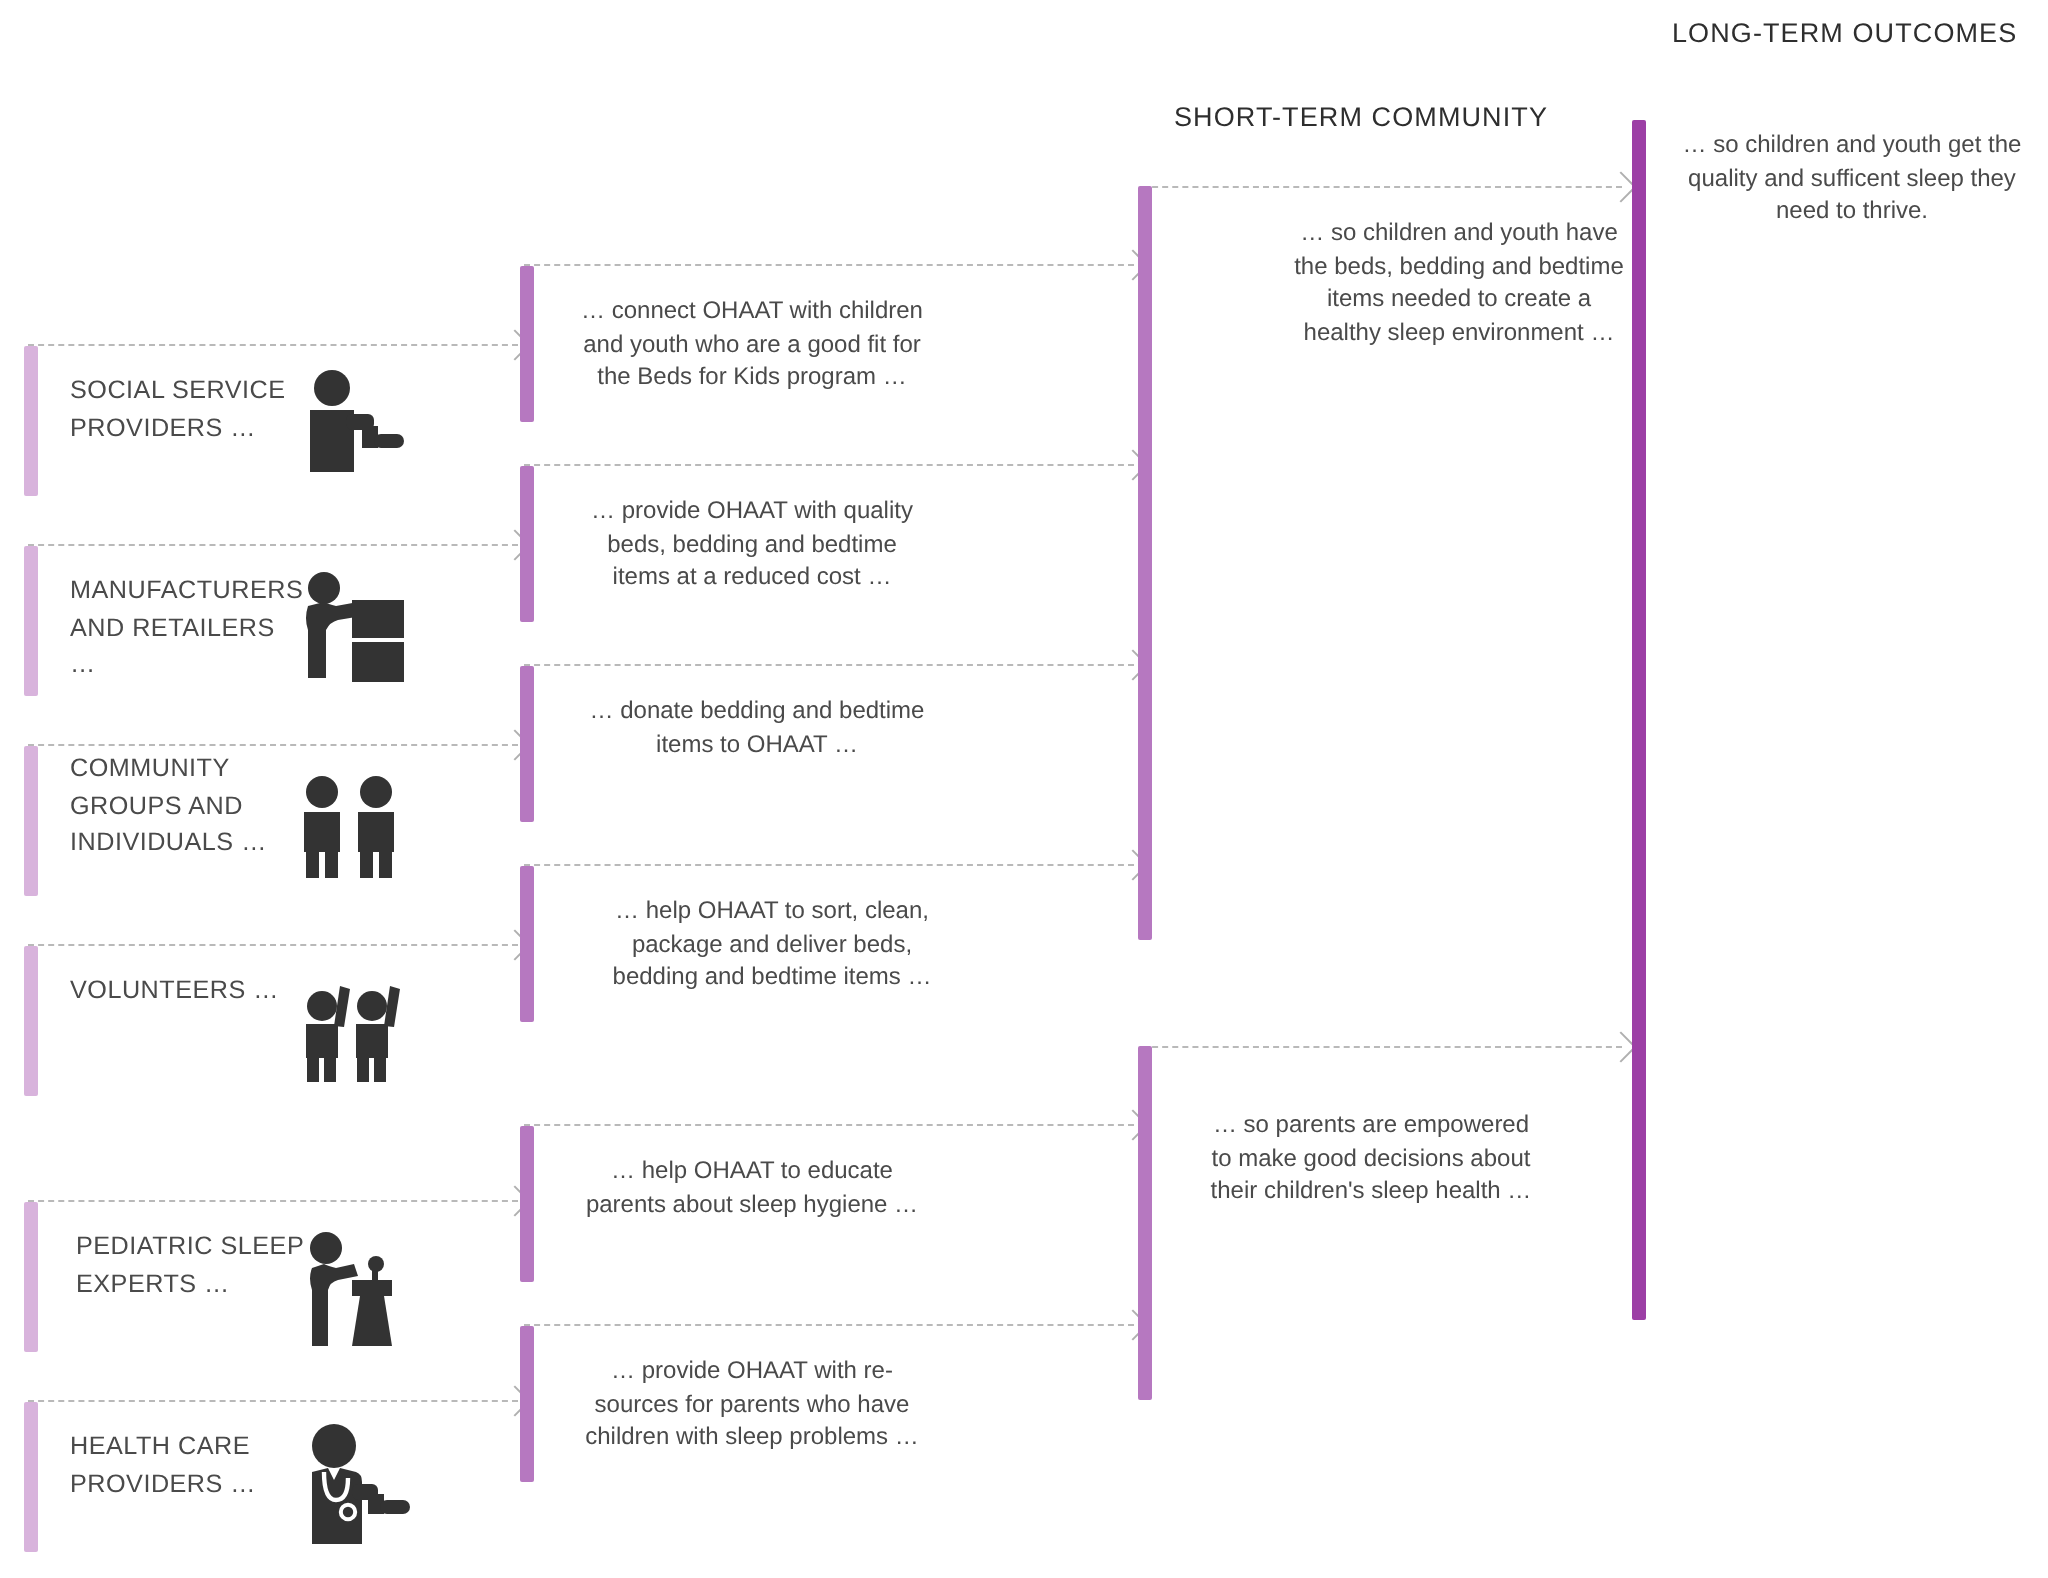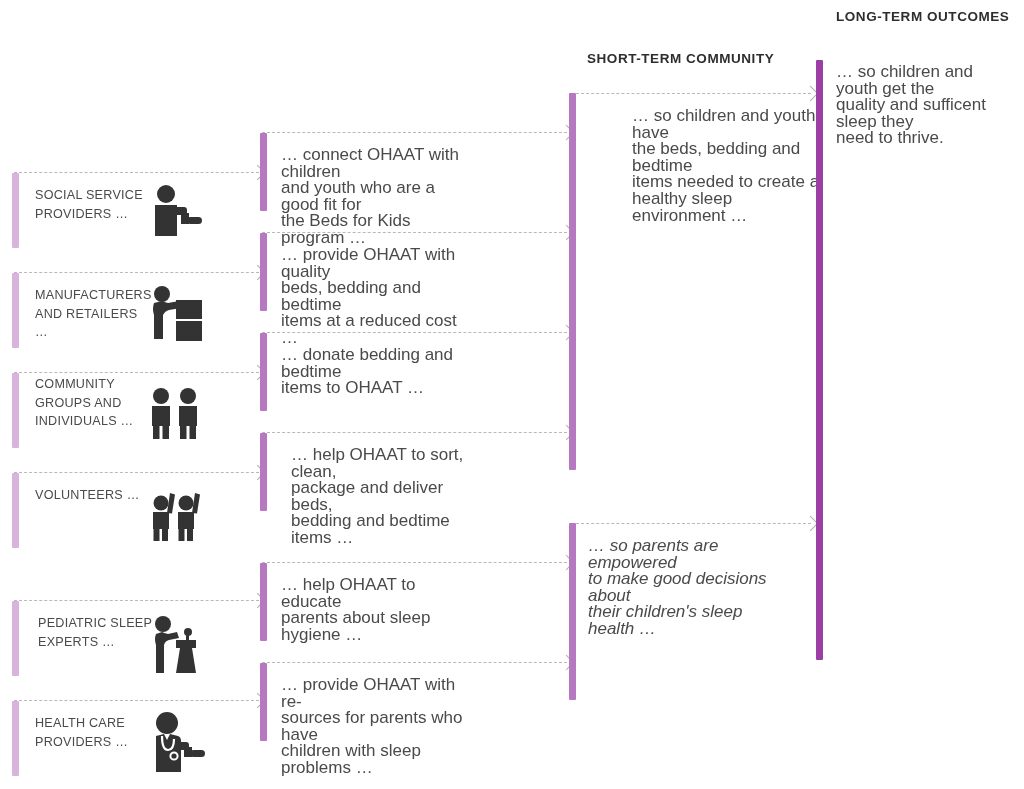--- a/index.html
+++ b/index.html
@@ -14,21 +14,21 @@
   #canvas {
     position: relative;
     width: 1024px;
     height: 789px;
     background: #ffffff;
     overflow: hidden;
   }
   .col-heading {
     position: absolute;
     font-family: "Liberation Sans", sans-serif;
-    font-weight: bold;
+    font-weight: normal;
     font-size: 13.5px;
     letter-spacing: 0.55px;
     color: #2e2e2e;
     white-space: nowrap;
   }
   
   .bar {
     position: absolute;
     width: 7px;
     border-radius: 1px;
@@ -58,24 +58,25 @@
   .stake-label {
     position: absolute;
     font-size: 12.6px;
     line-height: 18.5px;
     color: #4a4a4a;
     letter-spacing: 0.25px;
     white-space: pre-line;
   }
   .act-text, .out-text {
     position: absolute;
-    font-size: 17px;
+    font-size: 12px;
     line-height: 16.6px;
     color: #4a4a4a;
     white-space: pre-line;
+    text-align: center;
   }
   .icon-wrap {
     position: absolute;
   }
   svg { display: block; }
 </style>
 </head>
 <body>
 
 <div id="canvas">
@@ -254,21 +255,21 @@
     <div class="out-text" style="left:588px; top:108px; width:195px;margin-left:44px;">… so children and youth have
 the beds, bedding and bedtime
 items needed to create a
 healthy sleep environment …</div>
   </div>
 
   <div class="block">
     <div class="dash" style="left:571px; top:523px; width:240px;"></div>
     <div class="arrow" style="left:805px; top:518px;"></div>
     <div class="bar bar-mid" style="left:569px; top:523px; height:177px;"></div>
-    <div class="out-text" style="left:588px; top:538px; width:195px;font-style:italic;">… so parents are empowered
+    <div class="out-text" style="left:588px; top:554px; width:195px;">… so parents are empowered
 to make good decisions about
 their children's sleep health …</div>
   </div>
 
   <div class="block">
     <div class="bar bar-dark" style="left:816px; top:60px; height:600px;"></div>
     <div class="out-text" style="left:836px; top:64px; width:180px;">… so children and youth get the
 quality and sufficent sleep they
 need to thrive.</div>
   </div>

